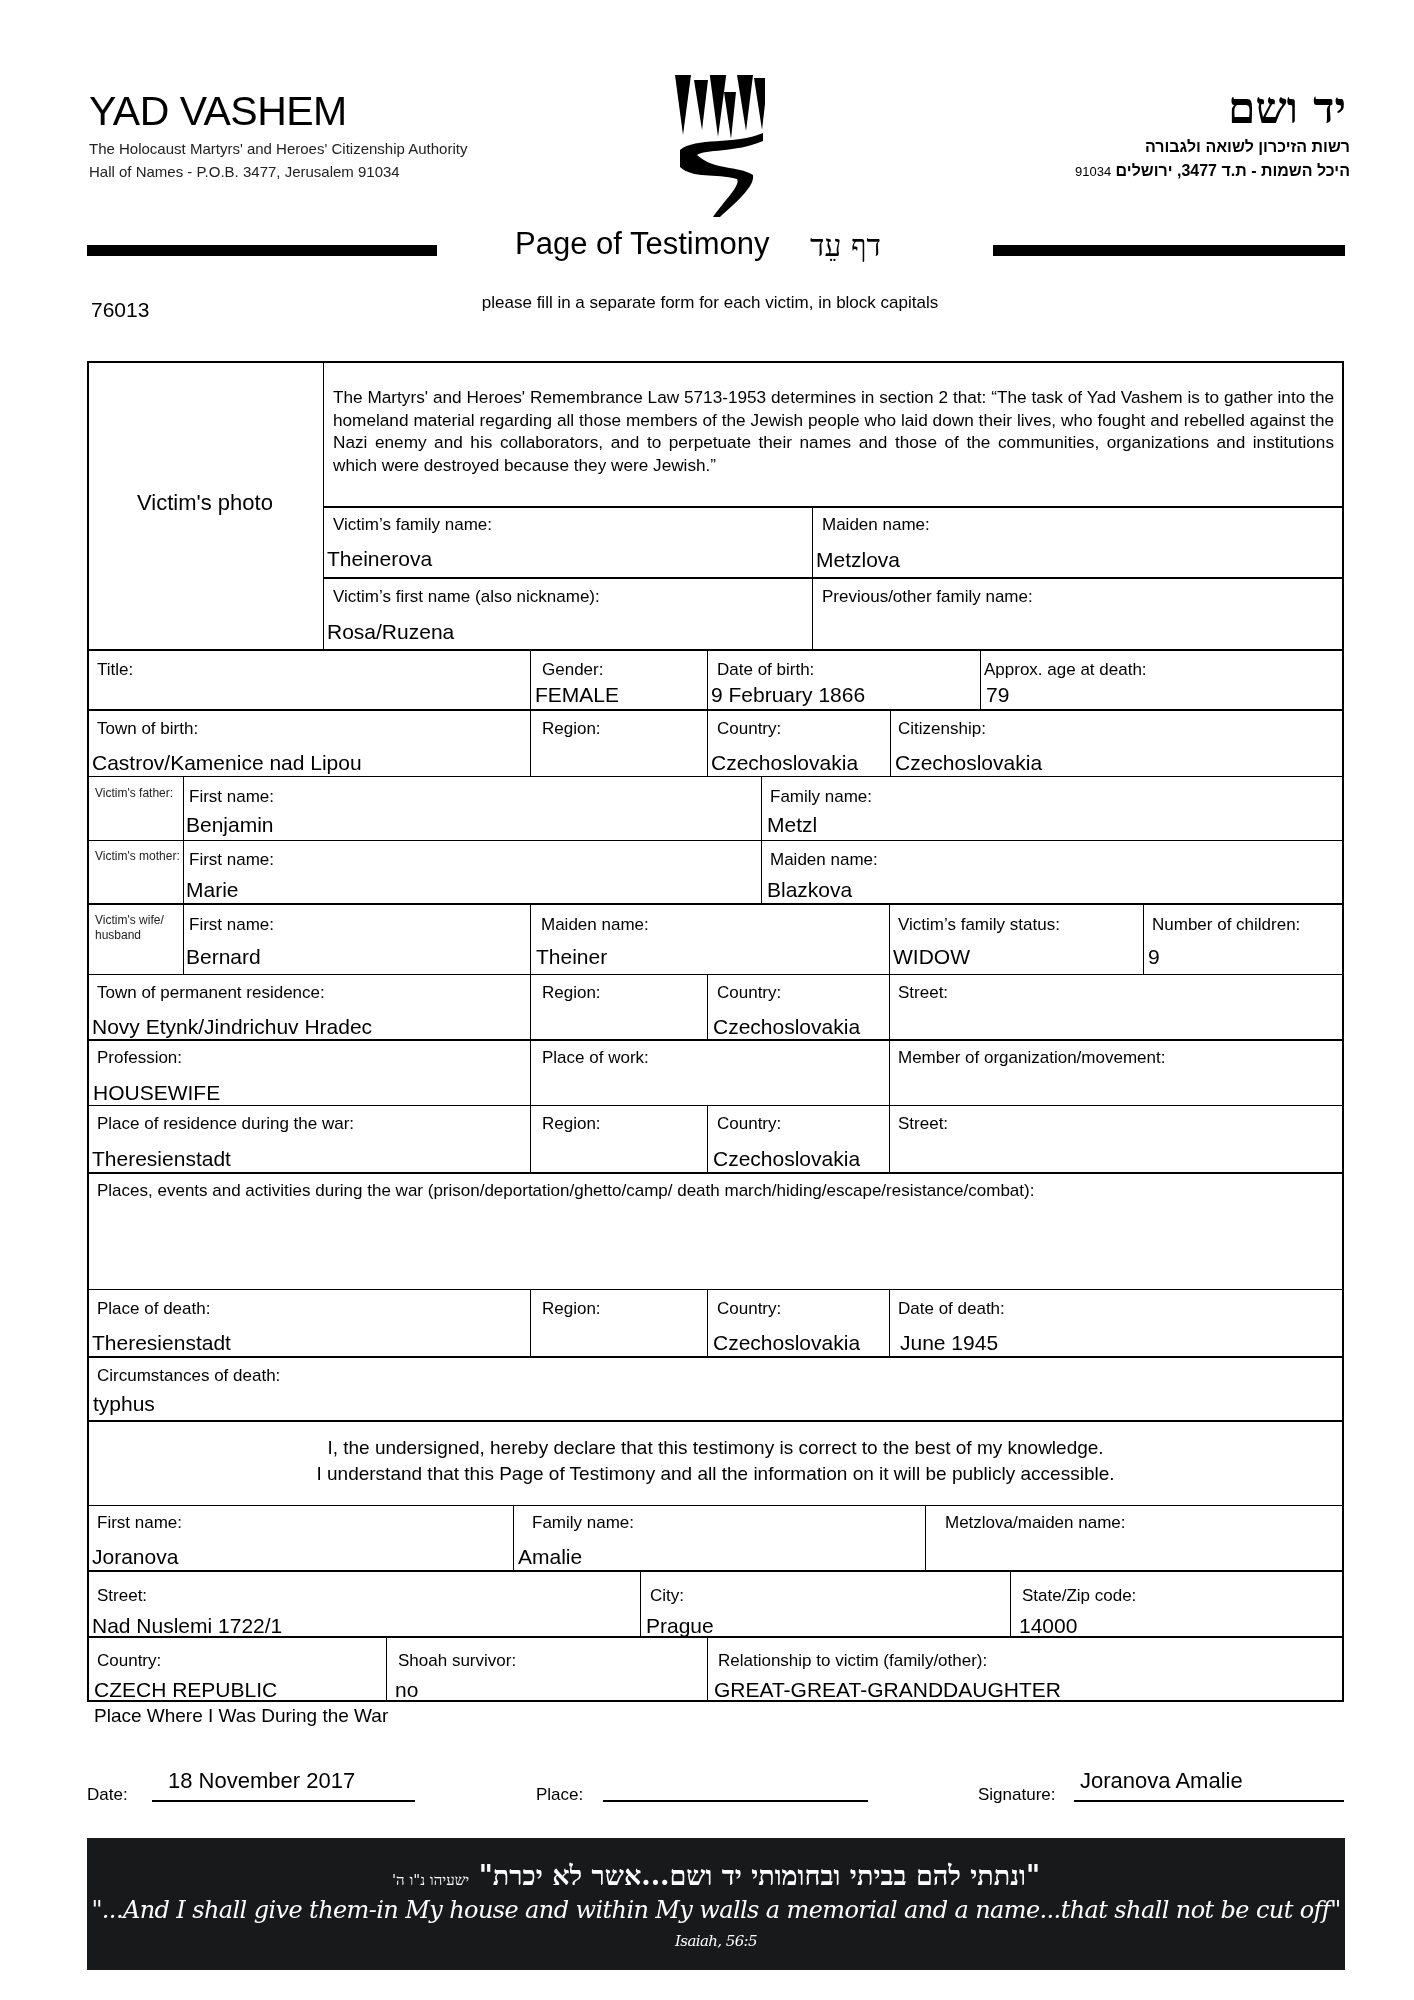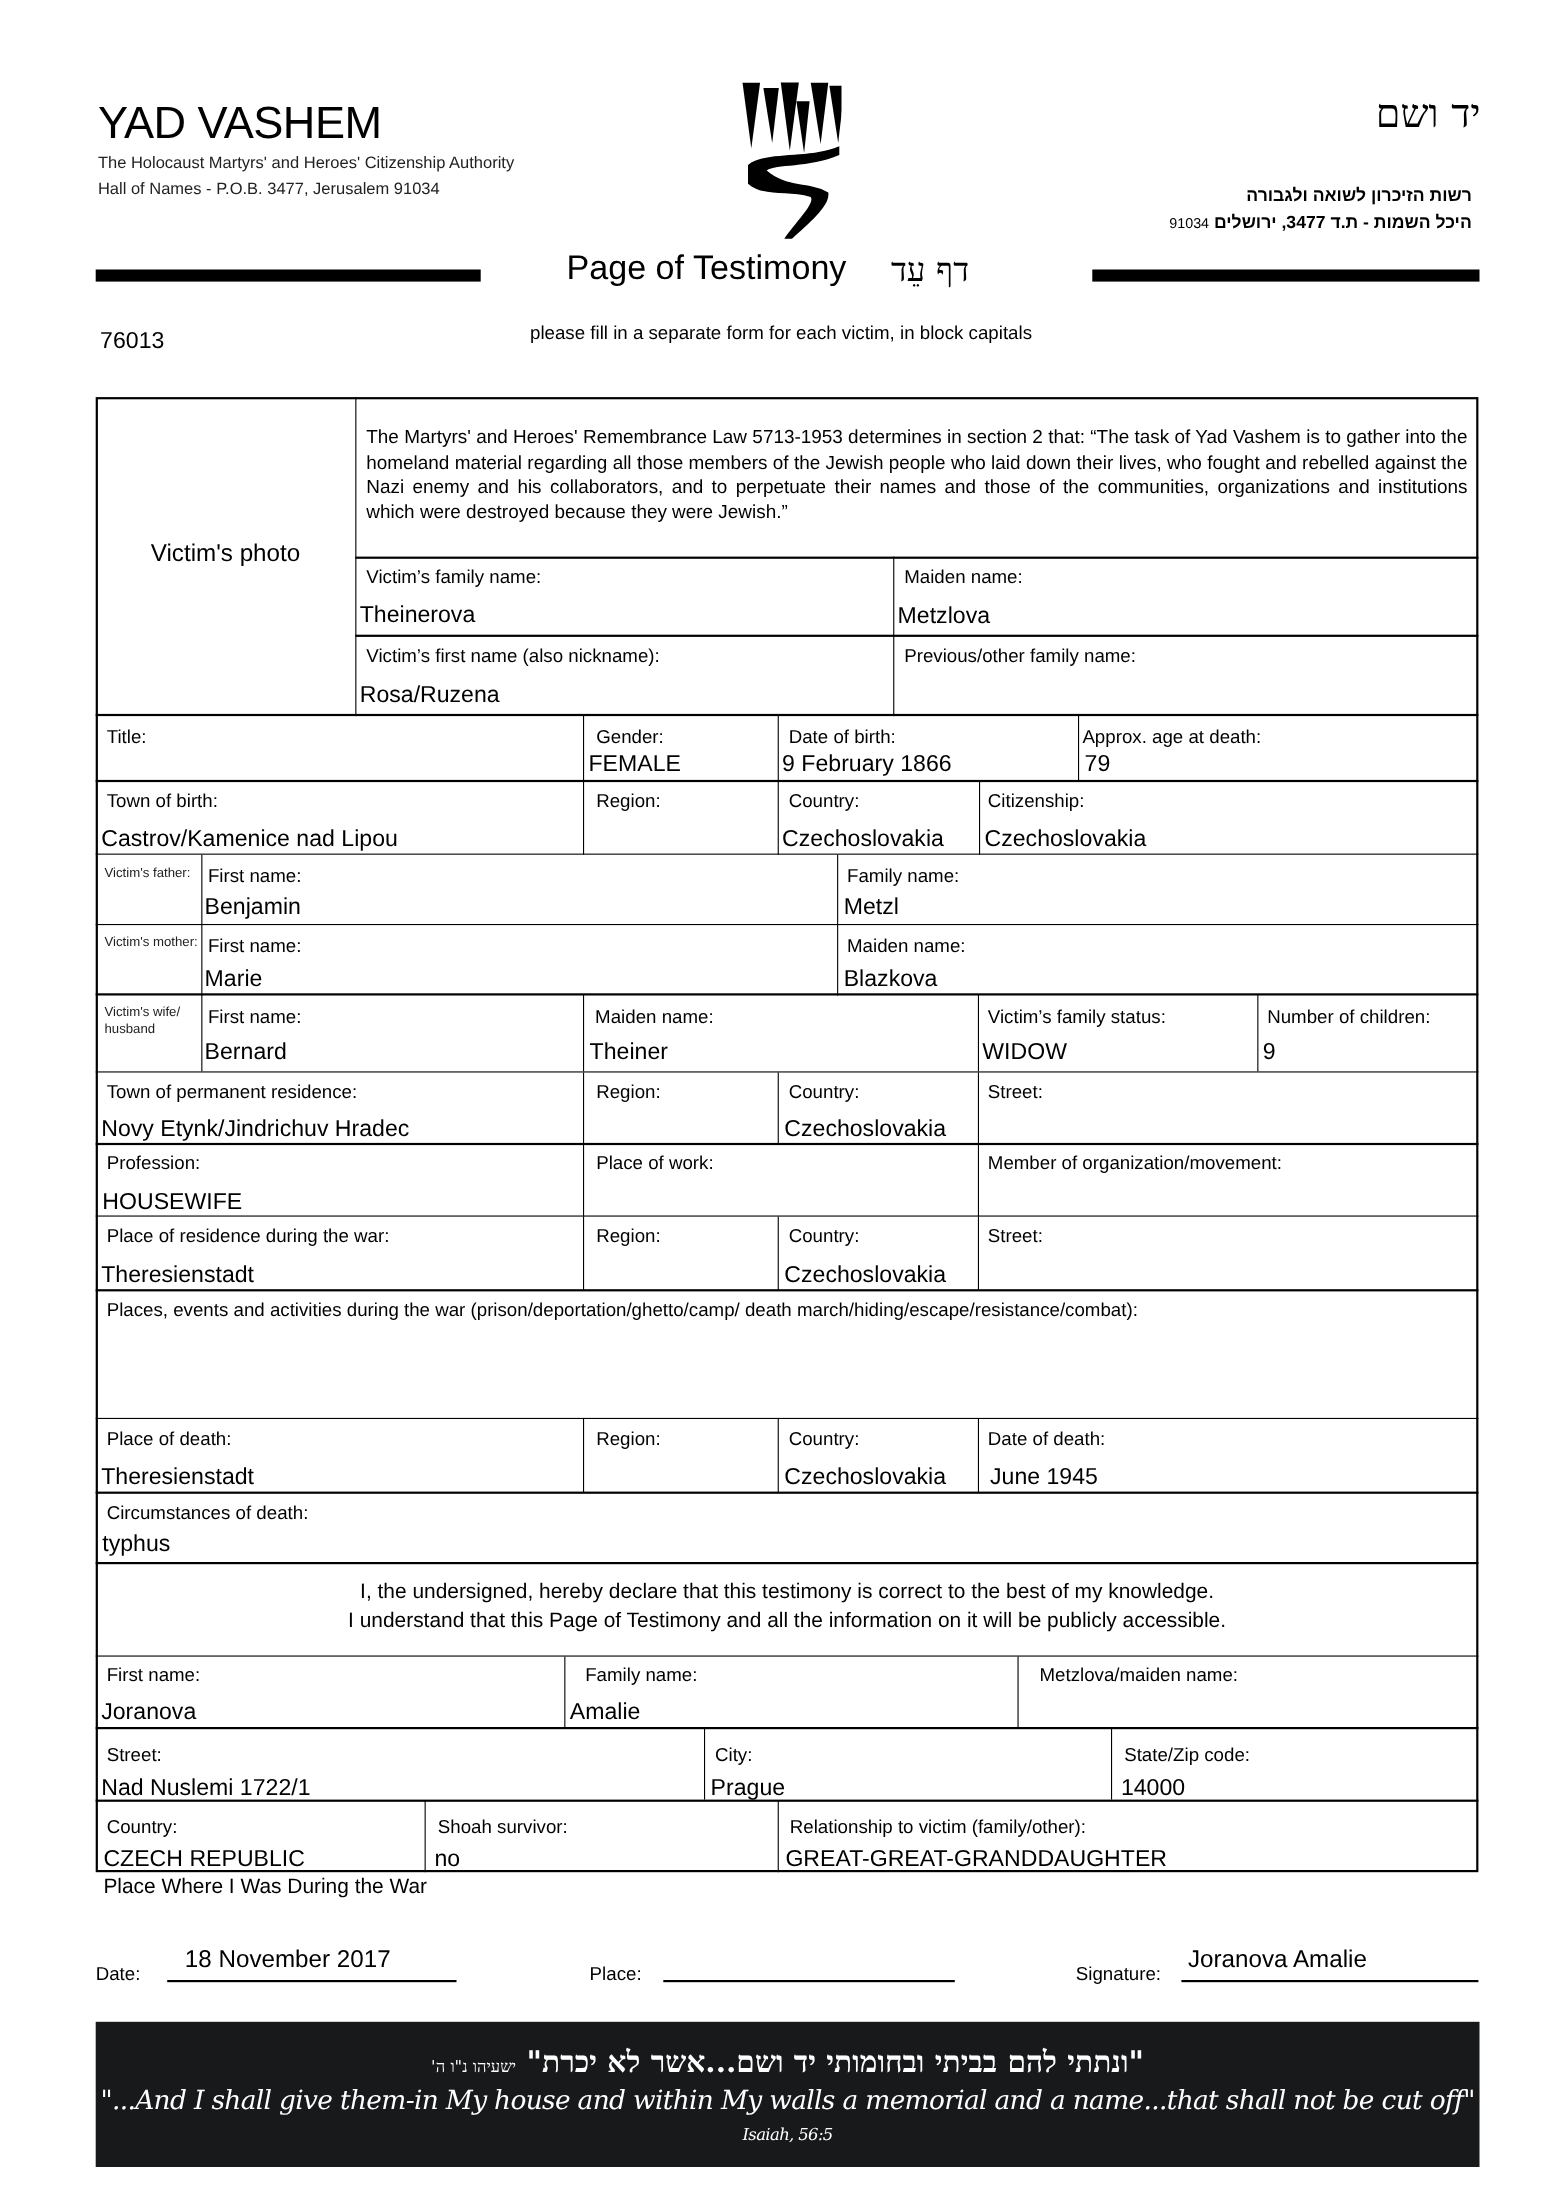--- a/index.html
+++ b/index.html
@@ -1,22 +1,22 @@
 <!DOCTYPE html>
 <html><head>
 <meta charset="utf-8">
 <style>
   html, body { margin:0; padding:0; background:#fff; }
   body { width:1414px; height:2000px; position:relative; overflow:hidden;
          font-family:"Liberation Sans", sans-serif; color:#000; }
   .abs { position:absolute; }
   .en-title { left:89px; top:88px; font-size:41px; font-weight:normal; letter-spacing:-0.5px; }
   .en-sub { left:89px; font-size:15px; color:#222; white-space:nowrap; }
-  .he-title { right:68px; top:82px; font-size:36px; font-weight:normal; font-family:"DejaVu Serif", serif; direction:rtl; }
-  .he-sub { right:76px; font-size:16px; font-weight:bold; direction:rtl; white-space:nowrap;margin-top:32px; }
+  .he-title { right:68px; top:82px; font-size:44px; font-weight:bold; font-family:"DejaVu Serif", serif; direction:rtl; }
+  .he-sub { right:64px; font-size:16px; font-weight:bold; direction:rtl; white-space:nowrap; }
   .he-sub small { font-weight:normal; font-size:13px; }
   .bar { height:11px; background:#000; top:245px; }
   .pot-title { left:515px; top:226px; font-size:31px; white-space:nowrap; }
   .pot-he { left:810px; top:228px; font-size:30px; font-family:"DejaVu Serif", serif; direction:rtl; }
   .form-no { left:91px; top:298px; font-size:21px; }
   .intro { left:320px; top:291px; width:780px; text-align:center; font-size:17px; line-height:23px; }
 
   .tbl { left:87px; top:361px; width:1257px; height:1341px; border:2px solid #000; box-sizing:border-box; }
   .hl { position:absolute; height:0; border-top:2px solid #000; }
   .hl.thin { border-top-width:1.5px; }

